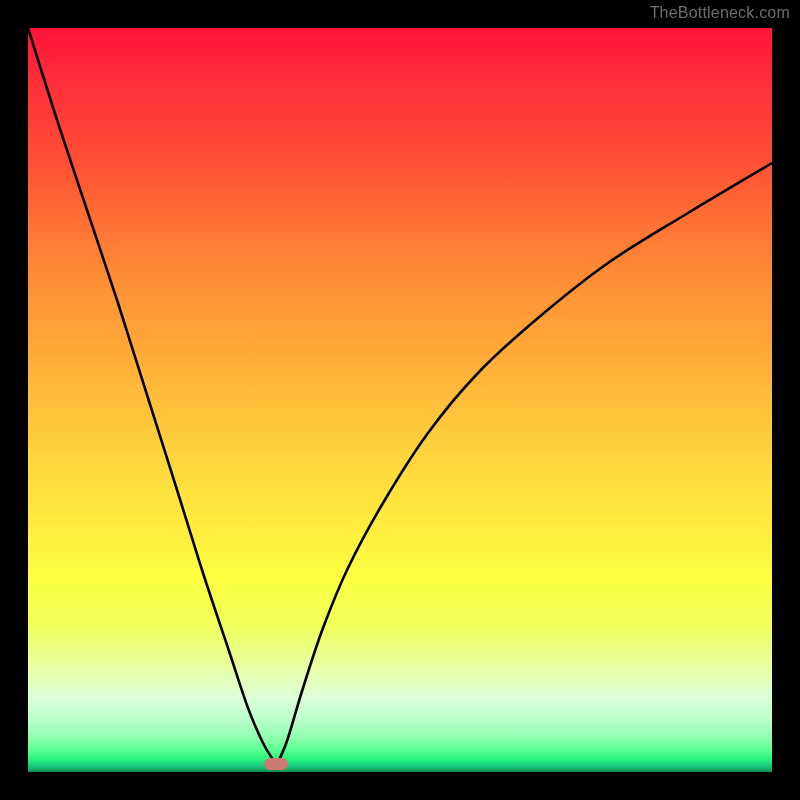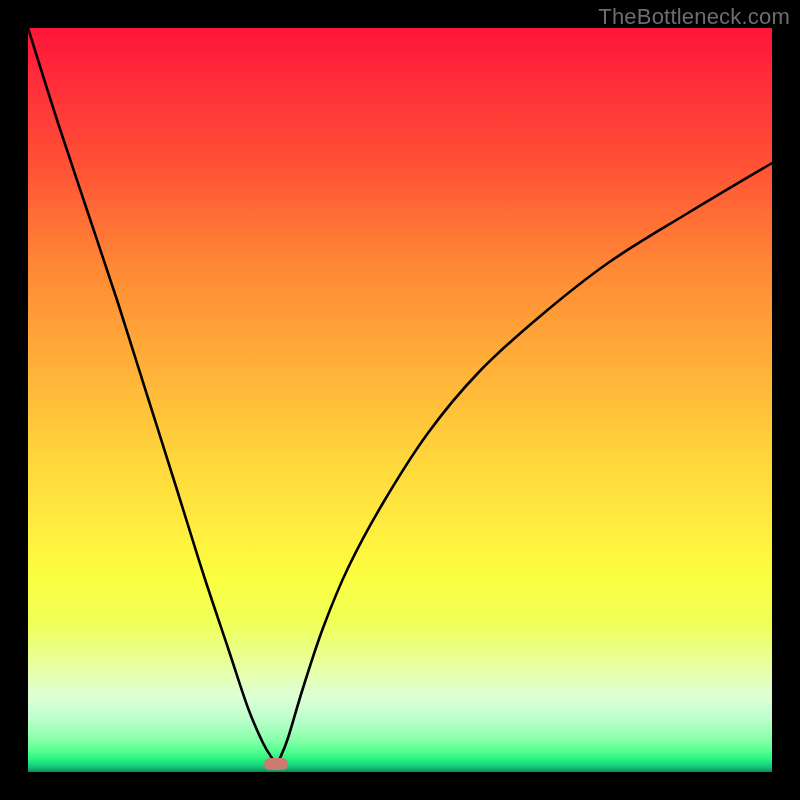--- a/index.html
+++ b/index.html
@@ -15,21 +15,21 @@
     position: relative;
     width: 800px;
     height: 800px;
     background: #000000;
   }
   .watermark {
     position: absolute;
     top: 4px;
     right: 10px;
     color: #6d6d6d;
-    font-size: 22px;
+    font-size: 16px;
     font-weight: 500;
     z-index: 5;
     letter-spacing: 0.2px;
   }
   .plot {
     position: absolute;
     top: 28px;
     left: 28px;
     width: 744px;
     height: 744px;

